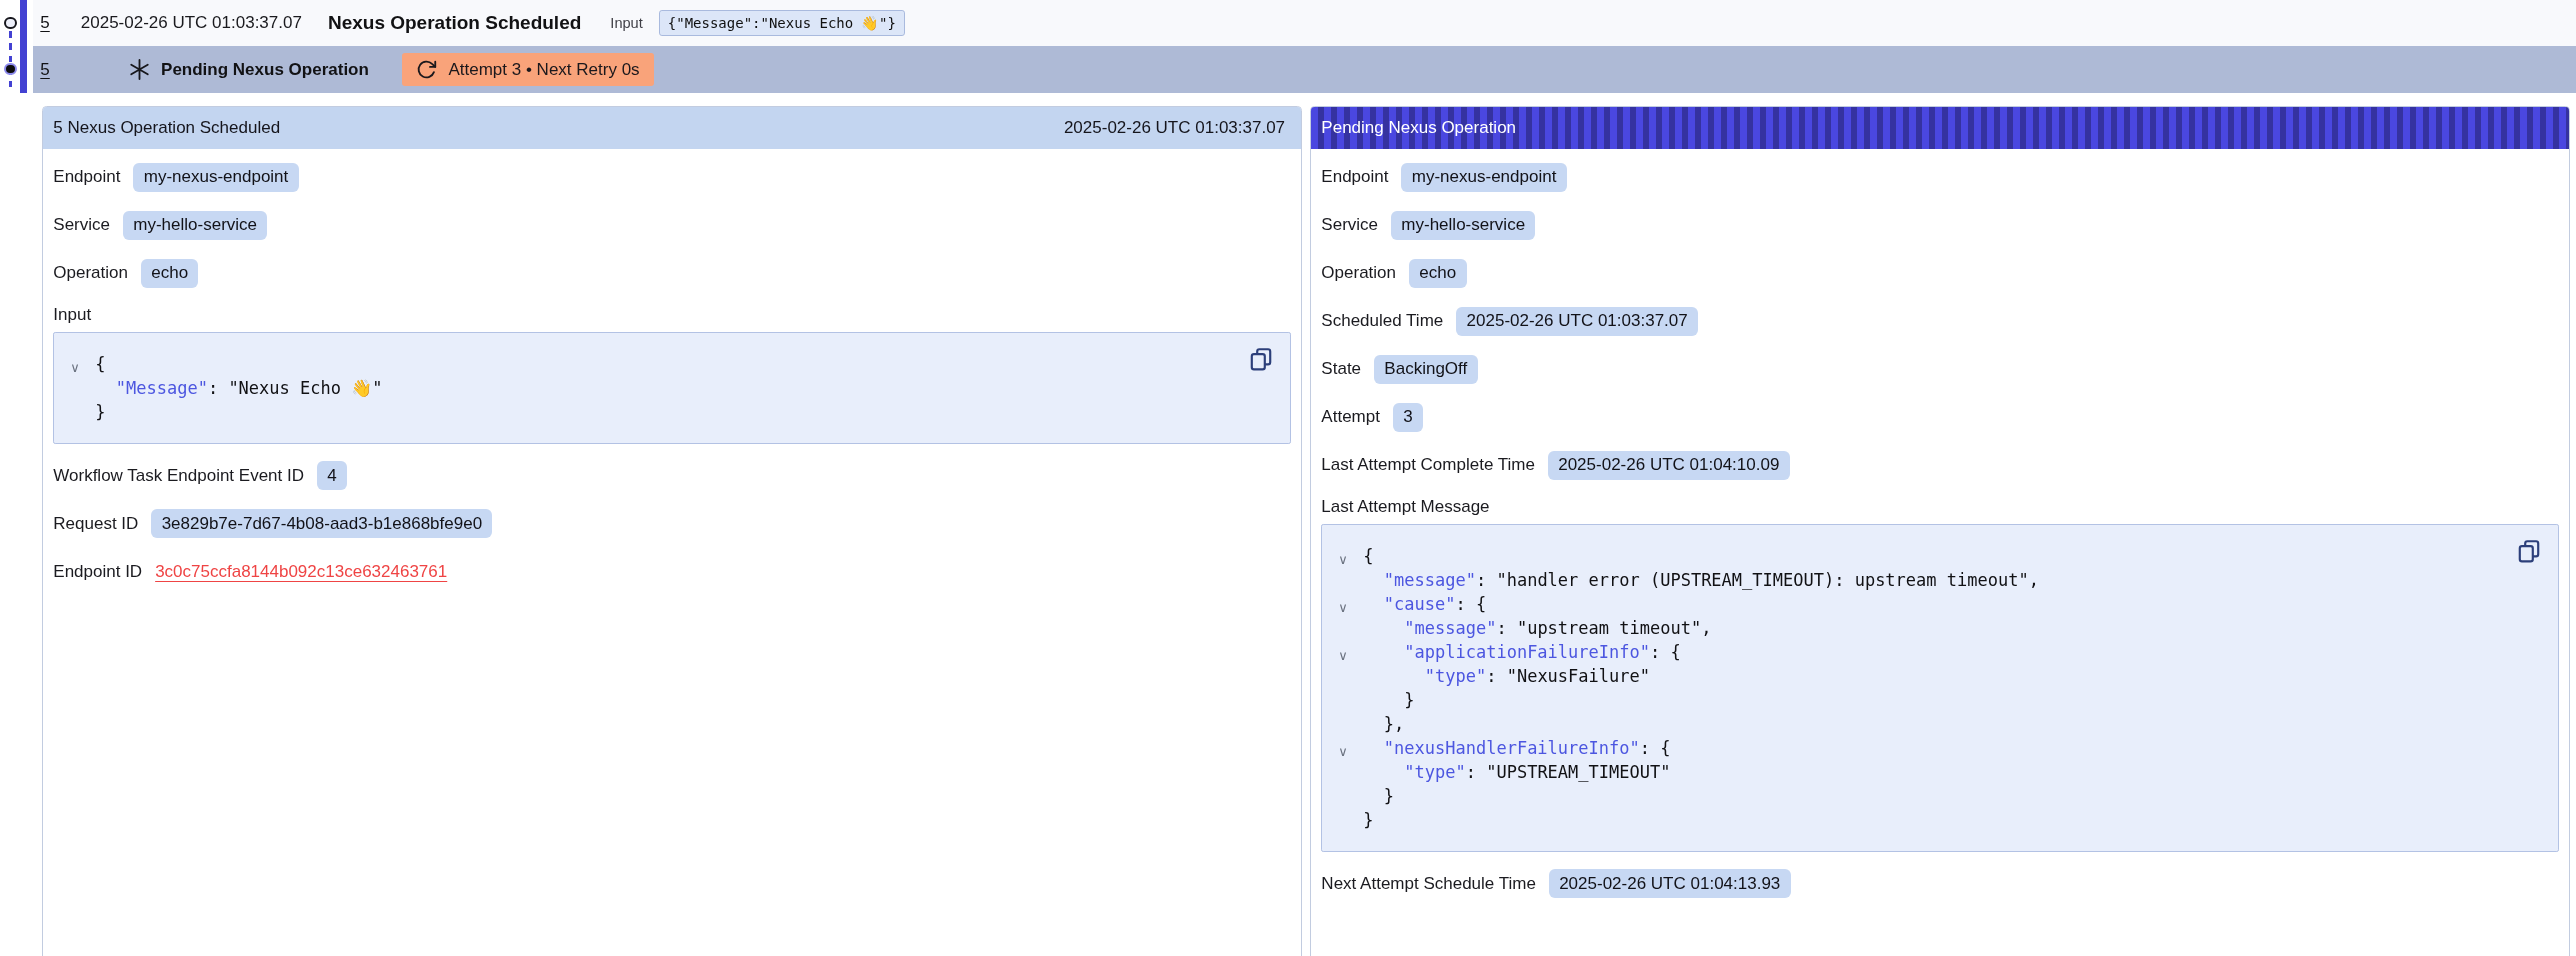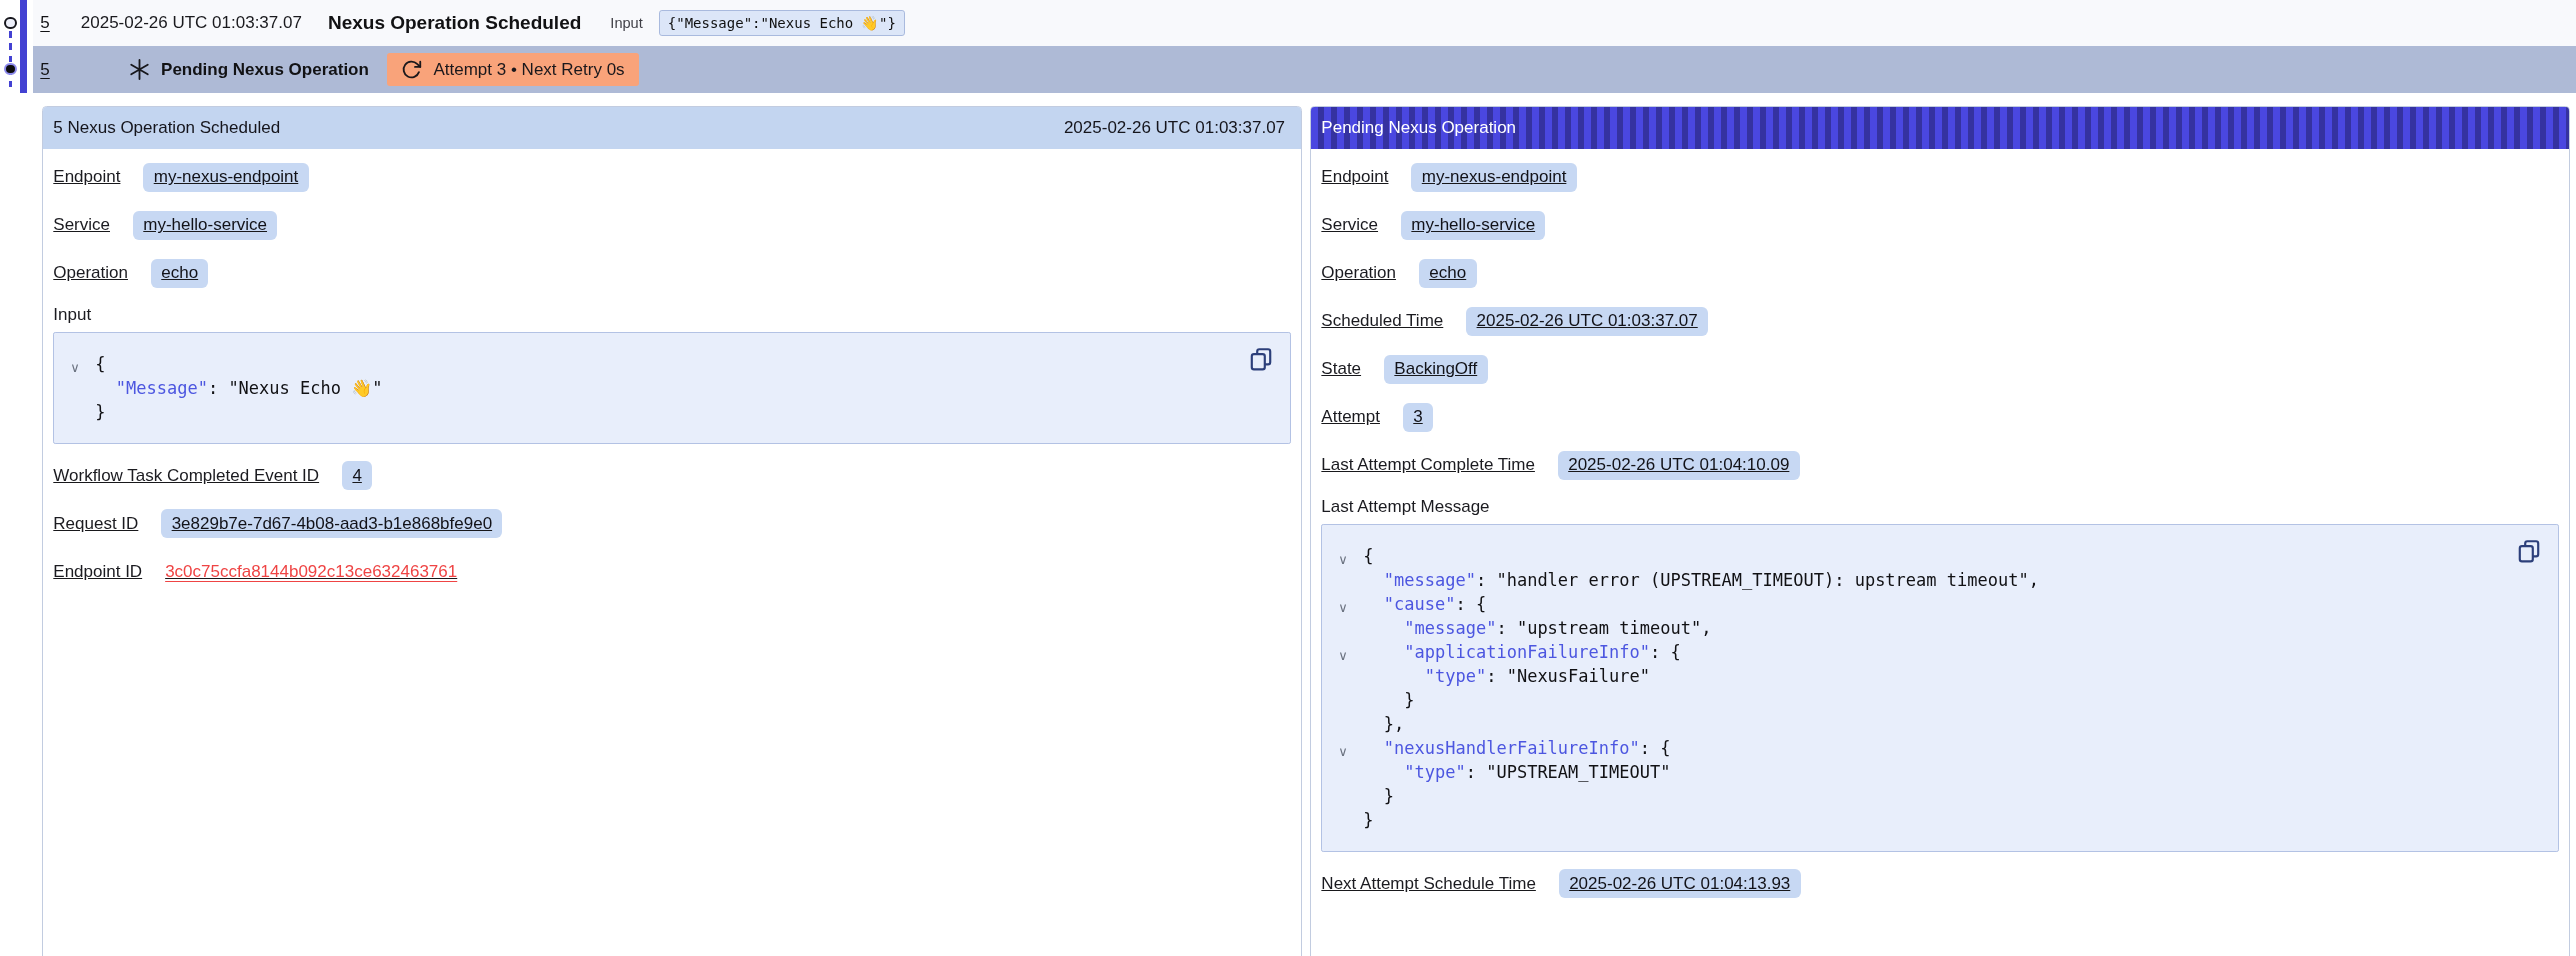--- a/index.html
+++ b/index.html
@@ -24,33 +24,33 @@
   .etime { margin-left:31px; color:#1a1a1e; }
   .etitle { font-weight:700; color:#121214; }
   .r1 .etitle { margin-left:26px; font-size:19px; }
   .inlabel { margin-left:29px; font-size:14.6px; color:#3f3f46; }
   .chip { margin-left:16px; font-family:"DejaVu Sans Mono","Liberation Mono",monospace;
     font-size:14px; background:#dce6f8; border:1.5px solid #a9bade; border-radius:2.9px;
     padding:3.7px 8px; color:#111; }
   .r2 .eid { margin-left:7.3px; }
   .spin-ic { margin-left:78px; display:flex; }
   .r2 .etitle { margin-left:10.3px; }
-  .attempt { margin-left:18px; display:flex; align-items:center; gap:11px;
+  .attempt { margin-left:33px; display:flex; align-items:center; gap:11px;
     background:#f9a37a; border-radius:2.9px; padding:5.9px 14.6px; color:#1b181c; font-size:17px; }
 
   
   .panels { display:flex; gap:8px; margin:13px 5.9px 0 42px; height:923px; }
   .panel { flex:1 1 0; border:1.5px solid #c2cce0; border-radius:4.4px; background:#fff; overflow:hidden; }
   .phead { height:42px; display:flex; align-items:center; justify-content:space-between;
     padding:0 16px 0 10.3px; font-size:17px;text-align:center; }
   .phead.plain { background:#c3d5f0; color:#15151c; }
   .phead.striped { background:repeating-linear-gradient(90deg,#4a47e0 0 6.6px,#3532a0 6.6px 13px);
     color:#fff; font-weight:500; }
   .pbody { padding:4.4px 8.8px 0 8.8px; }
-  .field { height:48px; display:flex; align-items:center; gap:23px; padding-left:1.5px; font-size:17px;text-decoration:underline; }
+  .field { height:48px; display:flex; align-items:center; gap:13px; padding-left:1.5px; font-size:17px; }
   .flabel { color:#1b1b20; }
   .fbadge { background:#c7d8f3; border-radius:5.9px; padding:4.4px 10.3px; color:#121218; }
   .flink { color:#ef4444; text-decoration:underline; text-underline-offset:3.7px; cursor:pointer; }
   .seclabel { height:35px; display:flex; align-items:center; font-size:17px; color:#1b1b20; padding-left:1.5px; }
 
   
   .code { position:relative; background:#e8eefb; border:1.5px solid #b3c2e4; border-radius:2.2px;
     padding:19px 51px 19px 16px; margin:0 1.5px 7.3px 1.5px;
     font-family:"DejaVu Sans Mono","Liberation Mono",monospace; font-size:17px; line-height:24px; }
   .cline { display:flex; }
@@ -134,21 +134,21 @@
             <span class="gut"></span>
             <span class="ctext"><span class="p">  </span><span class="k">"Message"</span><span class="p">: "Nexus Echo 👋"</span></span>
           </div>
           <div class="cline">
             <span class="gut"></span>
             <span class="ctext"><span class="p">}</span></span>
           </div>
         </div>
       <div>
           <div class="field">
-            <span class="flabel">Workflow Task Completed Event ID</span>
+            <span class="flabel">Workflow Task Endpoint Event ID</span>
             <span class="fbadge">4</span>
           </div>
           <div class="field">
             <span class="flabel">Request ID</span>
             <span class="fbadge">3e829b7e-7d67-4b08-aad3-b1e868bfe9e0</span>
           </div>
           <div class="field">
             <span class="flabel">Endpoint ID</span>
             <span class="flink">3c0c75ccfa8144b092c13ce632463761</span>
           </div>

